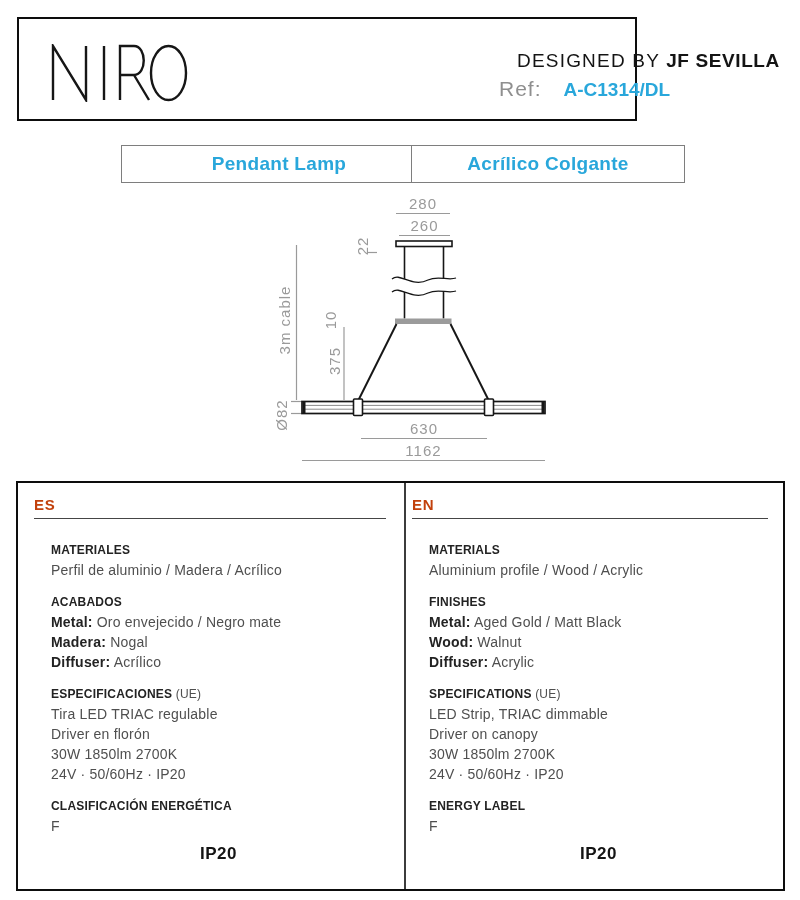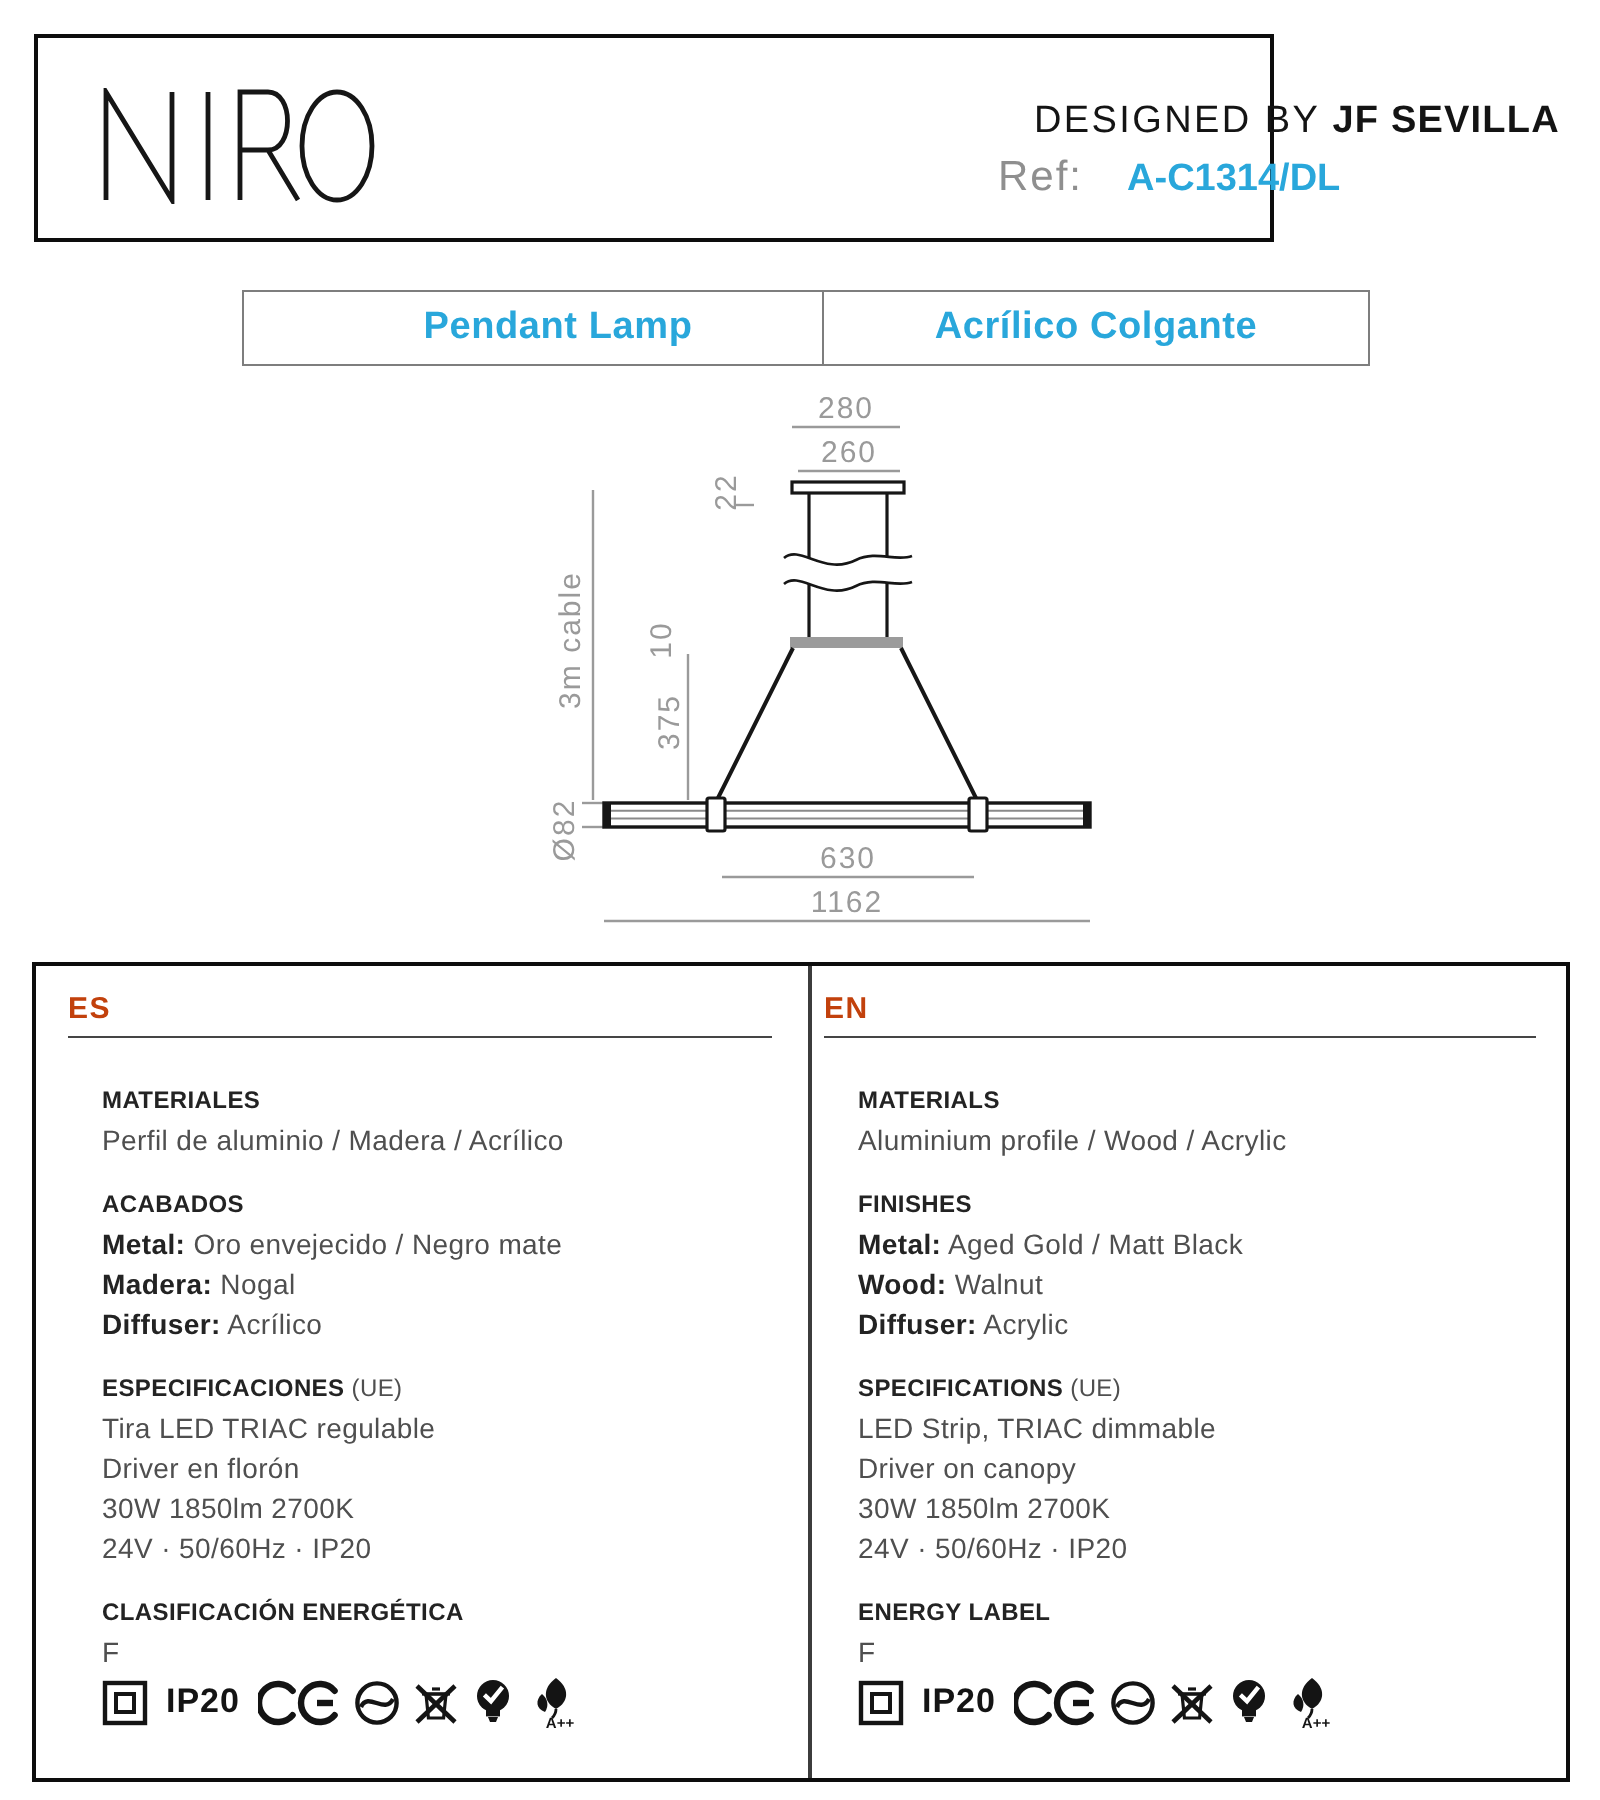--- a/index.html
+++ b/index.html
@@ -45,21 +45,21 @@
   .lang-label {
     display:block; font-size:15px; font-weight:bold; color:#c2410c; letter-spacing:0.8px;
     padding-bottom:5px; border-bottom:1.5px solid #454545;
   }
   .col-content { padding:21px 0 0 17px; }
   .sec { margin-bottom:12px; }
   .sec-h { font-size:12px; font-weight:bold; color:#232323; line-height:20px; letter-spacing:0.2px; }
   .sec-h .suffix { font-weight:normal; color:#4f4f4f; letter-spacing:0.2px; }
   .line { font-size:14px; color:#4f4f4f; line-height:20px; letter-spacing:0.2px; }
   .line b { color:#232323; }
-  .icons-row { display:flex; align-items:center; gap:6px; margin-top:2px; height:26px; }
+  .icons-row { display:flex; align-items:center; gap:6px; margin-top:2px; height:26px;flex-direction:column; }
   .ip-text { font-size:17px; font-weight:bold; color:#141414; letter-spacing:0.5px; margin:0 3px; }
   .cert-svg { display:block; }
 </style>
 </head>
 <body>
 
 <div class="page">
 
   <div class="header-box">
     <svg class="logo-svg" width="140" height="58" viewBox="0 0 140 58" role="img" aria-label="NIRO">

